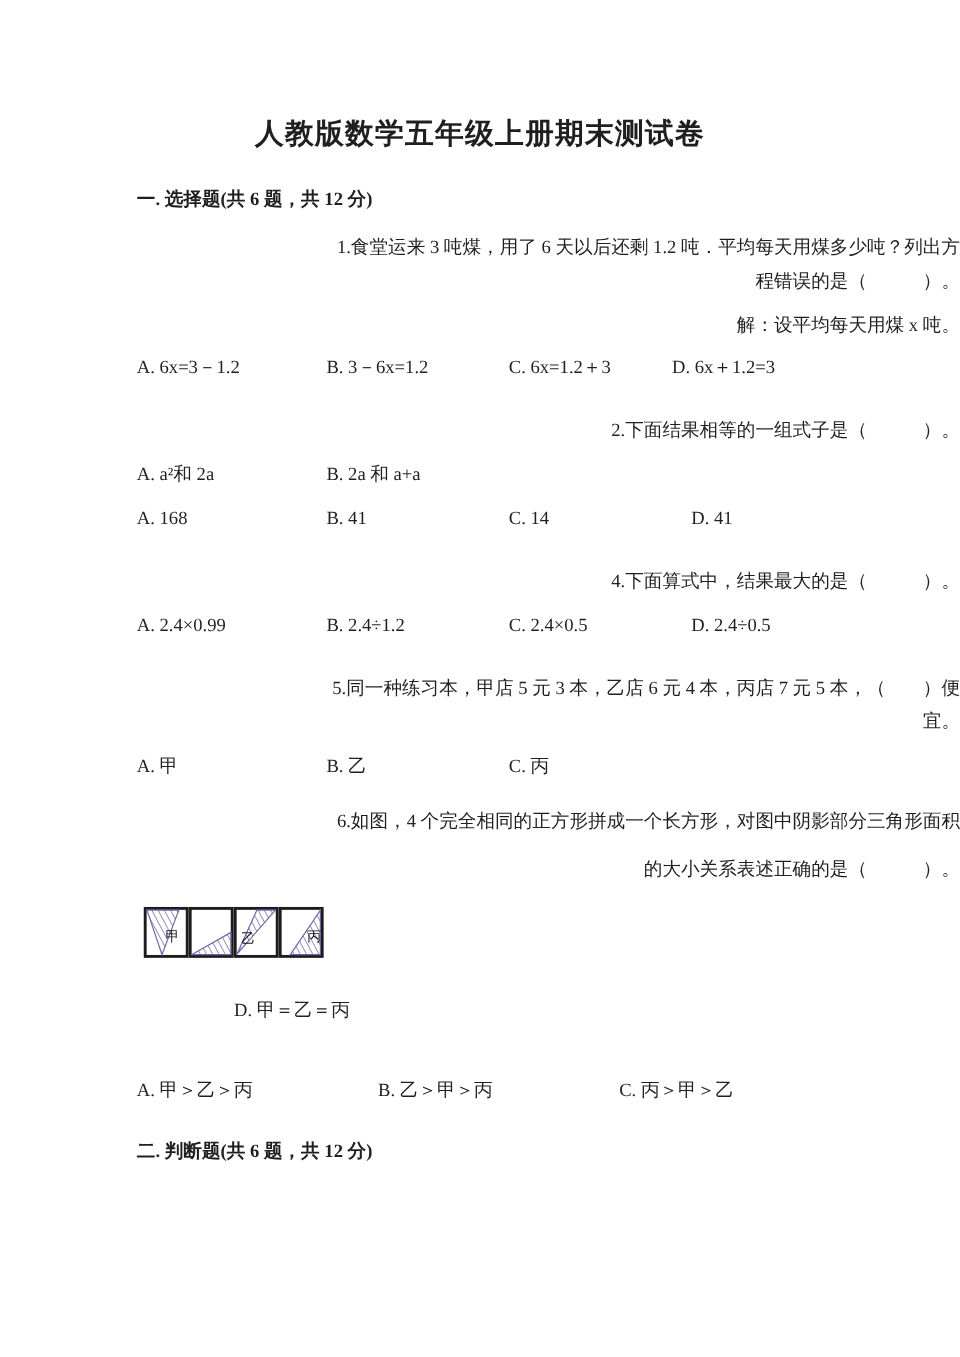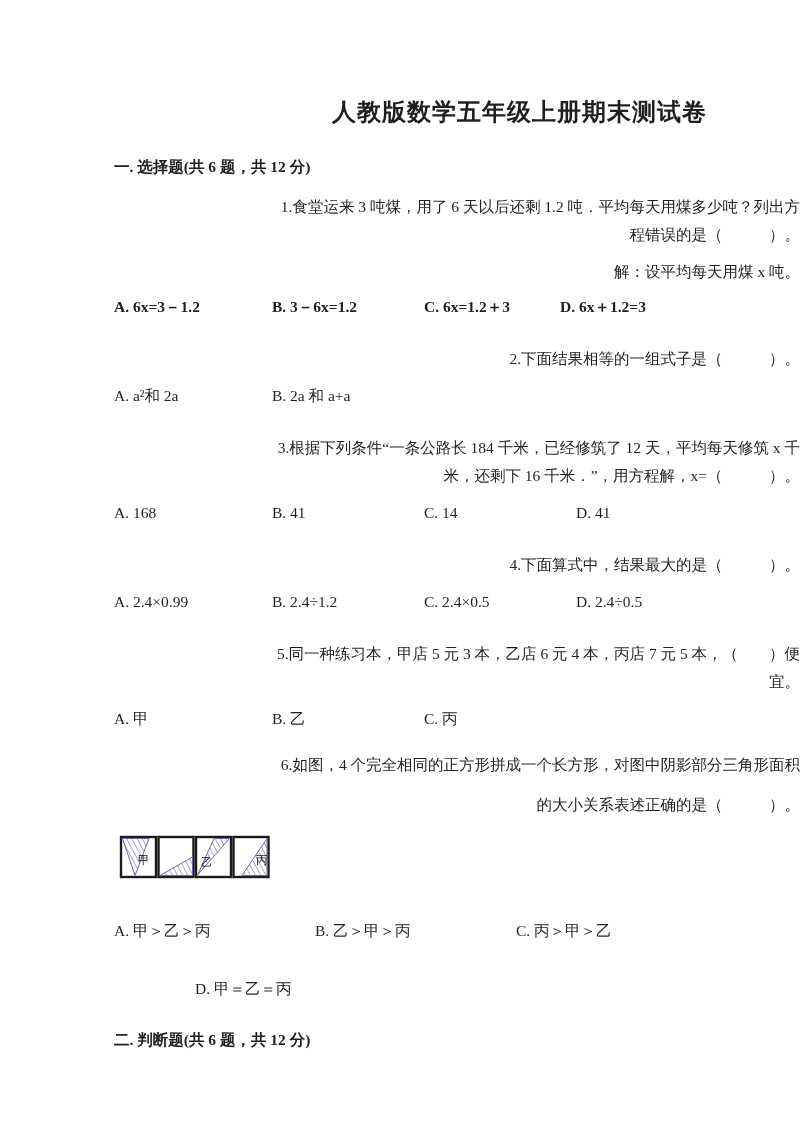--- a/index.html
+++ b/index.html
@@ -14,21 +14,21 @@
     position:relative;
     width:800px;height:1131px;
     background:#ffffff;
     box-sizing:border-box;
     padding:94px 0 0 114px;
   }
   .doc-title{
     width:572px; 
     margin-left:-21px;
     width:614px;
-    text-align:right;
+    text-align:center;
     font-size:24px;
     font-weight:bold;
     line-height:36px;
     letter-spacing:1px;
     white-space:nowrap;
   }
   .section-head{
     margin-top:26px;
     font-size:15.5px;
     font-weight:bold;
@@ -47,21 +47,21 @@
   .para.first-q{margin-top:15px;}
   .sol{margin-top:9px;}
   .optrow{
     position:relative;
     margin-top:9px;
     height:28px;
     font-size:15.5px;
     line-height:28px;
     white-space:nowrap;
   }
-  .optrow.tight{margin-top:7px;font-weight:bold;}
+  .optrow.tight{margin-top:7px;}
   .optrow.q6opts{margin-top:38px;}
   .optrow.q6drow{margin-top:30px;}
   .opt{position:absolute;top:0;white-space:nowrap;}
   .diagram-wrap{
     margin-top:10px;
     margin-left:5px;
     height:44px;
   }
   .sec2{}
 </style>
@@ -89,24 +89,20 @@
   </div>
 
   <div class="para">
     <div class="line">2.下面结果相等的一组式子是（　　　）。</div>
   </div>
   <div class="optrow">
     <span class="opt" style="left:0">A. a²和 2a</span>
     <span class="opt" style="left:158px">B. 2a 和 a+a</span>
   </div>
 
-  <div class="para">
-    <div class="line">3.根据下列条件“一条公路长 184 千米，已经修筑了 12 天，平均每天修筑 x 千</div>
-    <div class="line">米，还剩下 16 千米．”，用方程解，x=（　　　）。</div>
-  </div>
   <div class="optrow">
     <span class="opt" style="left:0">A. 168</span>
     <span class="opt" style="left:158px">B. 41</span>
     <span class="opt" style="left:310px">C. 14</span>
     <span class="opt" style="left:462px">D. 41</span>
   </div>
 
   <div class="para">
     <div class="line">4.下面算式中，结果最大的是（　　　）。</div>
   </div>
@@ -149,24 +145,24 @@
       <polygon points="41,40.5 73.5,22 73.5,40.5" fill="url(#hatch)" stroke="#6a6aa8" stroke-width="1"></polygon>
       <polygon points="78.5,40 95,3.5 110.5,3.5" fill="url(#hatch)" stroke="#6a6aa8" stroke-width="1"></polygon>
       <polygon points="123,40.5 148,3.5 148,40.5" fill="url(#hatch)" stroke="#6a6aa8" stroke-width="1"></polygon>
 
       <text x="19" y="29" font-size="11.5" fill="#111111">甲</text>
       <text x="82" y="31" font-size="11.5" fill="#111111">乙</text>
       <text x="137" y="29" font-size="11.5" fill="#111111">丙</text>
     </svg>
   </div>
 
+  <div class="optrow q6drow">
+    <span class="opt" style="left:81px">D. 甲＝乙＝丙</span>
+  </div>
   <div class="optrow q6opts">
     <span class="opt" style="left:0">A. 甲＞乙＞丙</span>
     <span class="opt" style="left:201px">B. 乙＞甲＞丙</span>
     <span class="opt" style="left:402px">C. 丙＞甲＞乙</span>
-  </div>
-  <div class="optrow q6drow">
-    <span class="opt" style="left:81px">D. 甲＝乙＝丙</span>
   </div>
 
   <div class="section-head sec2">二. 判断题(共 6 题，共 12 分)</div>
 
 </div>
 
 </body></html>

